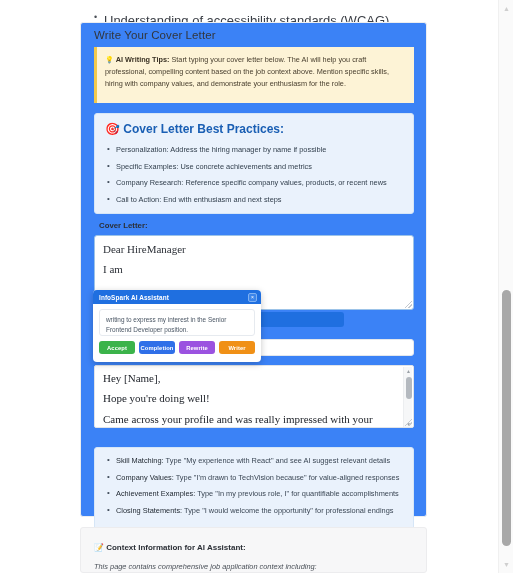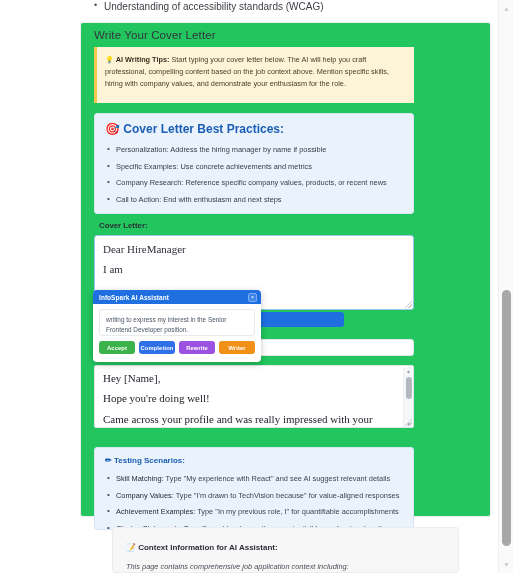--- a/index.html
+++ b/index.html
@@ -38,34 +38,35 @@
     background: #a8a8a8; border-radius: 5px;
   }
 
   
   .req-list {
     position: absolute; left: 93px; top: 0px; width: 330px;
     margin: 0; padding: 0; list-style: none;
   }
   .req-list li {
     position: relative;
-    font-size: 10px; color: #3b3f46;
+    font-size: 13px; color: #3b3f46;
     padding-left: 11px; margin-bottom: 8px;
     line-height: 1.35;
+    margin-top: 12px;
   }
   .req-list li:before {
     content: "•"; position: absolute; left: 1px; top: -1px;
     color: #4a4f57; font-size: 9px;
   }
 
   
   .card {
     position: absolute; left: 80px; top: 22px;
-    width: 411px; height: 495px;
-    background: #22c55e;
+    width: 347px; height: 495px;
+    background: #3b82f6;
     border: 1px solid #eceef0;
     border-radius: 3px;
   }
   .card-title {
     position: absolute; left: 13px; top: 6px;
     font-size: 11.5px; color: #32363d; font-weight: 400;
     letter-spacing: .1px;
   }
 
   
@@ -259,21 +260,20 @@
   .ts-list li b { color: #222a33; font-weight: normal; text-align: right; }
 
   
   .ctx-card {
     position: absolute; left: 80px; top: 527px;
     width: 347px; height: 46px;
     background: #f7f7f8;
     border: 1px solid #ececee;
     border-radius: 3px;
     padding: 15px 13px 0 13px;
-    margin-left: 32px;
   }
   .ctx-title {
     font-size: 8px; font-weight: bold; color: #2b2f36;
     margin-bottom: 10px;
   }
   .ctx-sub {
     font-size: 7.4px; color: #4a5058; font-style: italic;
   }
 </style>
 </head>
@@ -329,24 +329,20 @@
       <div class="lt-line">Came across your profile and was really impressed with your work in [Industry/Specific Area]. I've been following [Company/Project] for a while now – fascinating stuff!</div>
       <div class="inner-sb">
         <div class="inner-sb-arrow up">▲</div>
         <div class="inner-sb-thumb"></div>
         <div class="inner-sb-arrow down">▼</div>
       </div>
       <div class="ta-resize"></div>
     </div>
 
     <div class="ts-box">
-      <div class="ts-title">
-        <span>✏</span>
-        <span>Testing Scenarios:</span>
-      </div>
       <ul class="ts-list">
         <li><b>Skill Matching:</b><span> Type "My experience with React" and see AI suggest relevant details</span></li>
         <li><b>Company Values:</b><span> Type "I'm drawn to TechVision because" for value-aligned responses</span></li>
         <li><b>Achievement Examples:</b><span> Type "In my previous role, I" for quantifiable accomplishments</span></li>
         <li><b>Closing Statements:</b><span> Type "I would welcome the opportunity" for professional endings</span></li>
       </ul>
     </div>
   </div>
 
   <div class="ai-popup">

